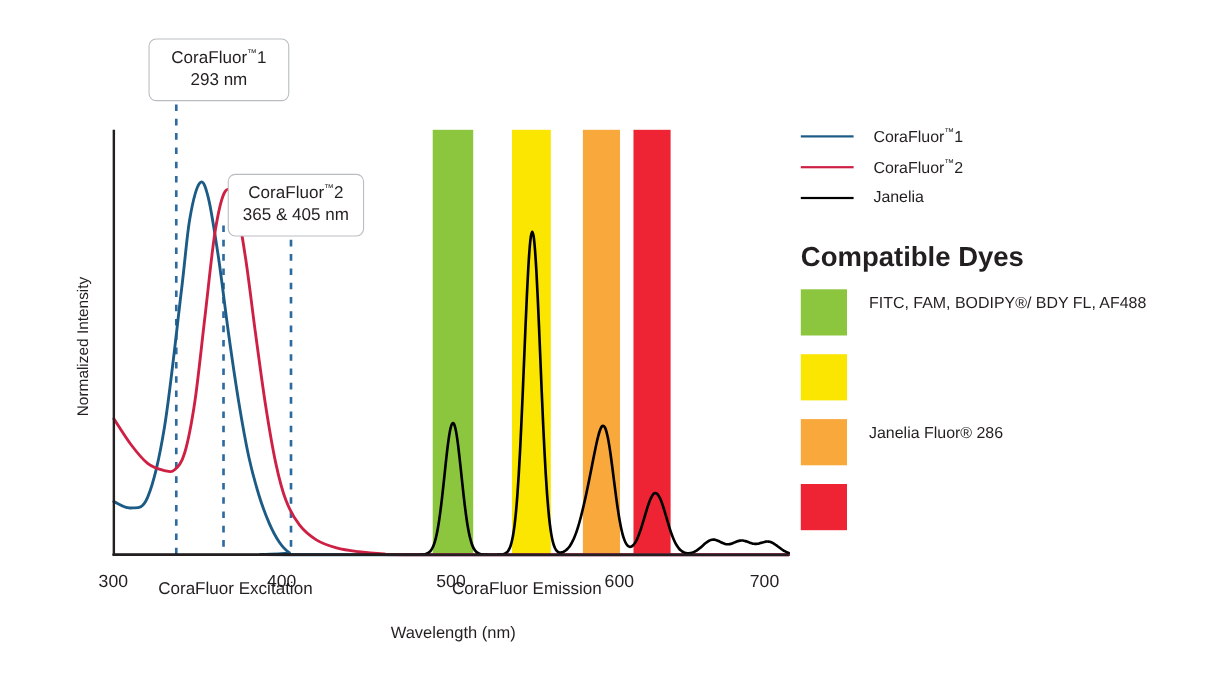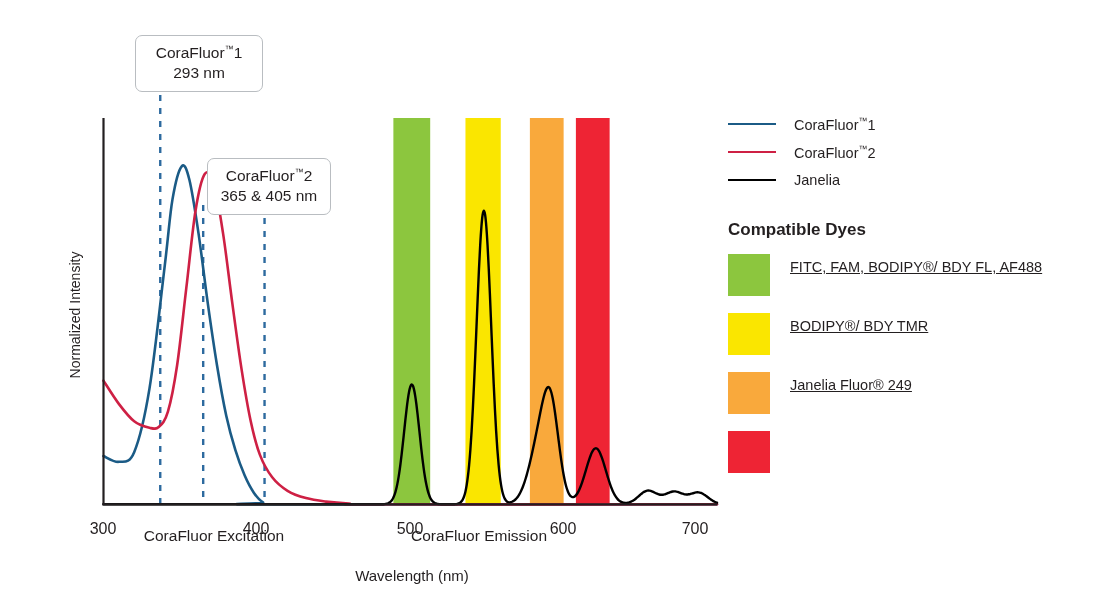--- a/index.html
+++ b/index.html
@@ -52,27 +52,27 @@
 
   
   #legend-panel{position:absolute;left:728px;top:110px;width:370px;}
 
   .series-row{display:flex;align-items:center;height:28px;}
   .series-swatch{width:48px;height:0;border-top-width:2.4px;border-top-style:solid;margin-right:18px;flex:0 0 48px;}
   .series-label{font-size:14.5px;color:#231f20;white-space:nowrap;}
 
   #dyes-heading{
     margin-top:26px;margin-bottom:14px;
-    font-size:17px;font-weight:bold;color:#231f20;
+    font-size:25px;font-weight:bold;color:#231f20;
   }
 
   .dye-row{display:flex;align-items:flex-start;margin-bottom:17px;}
   .dye-swatch{width:42px;height:42px;margin-right:20px;flex:0 0 42px;}
   .dye-label{font-size:14.5px;color:#231f20;line-height:1.42;padding-top:3px;}
-  .dye-label .ln{display:block;white-space:nowrap;text-decoration:underline;}
+  .dye-label .ln{display:block;white-space:nowrap;}
 </style>
 </head>
 <body>
 
 <div class="stage">
 
   <svg id="plot-svg" width="1110" height="612">
 
     <g id="emission-bands">
         <rect x="393.37874999999997" y="118" width="36.81" height="386.3" fill="#8CC63E"></rect>
@@ -147,27 +147,26 @@
     <div id="dyes-legend">
         <div class="dye-row">
           <span class="dye-swatch" style="background: rgb(140, 198, 62);"></span>
           <span class="dye-label">
             <span class="ln">FITC, FAM, BODIPY®/ BDY FL, AF488</span>
           </span>
         </div>
         <div class="dye-row">
           <span class="dye-swatch" style="background: rgb(250, 230, 0);"></span>
           <span class="dye-label">
-            <span class="ln">BODIPY®/ BDY TMR</span>
           </span>
         </div>
         <div class="dye-row">
           <span class="dye-swatch" style="background: rgb(249, 169, 60);"></span>
           <span class="dye-label">
-            <span class="ln">Janelia Fluor® 249</span>
+            <span class="ln">Janelia Fluor® 286</span>
           </span>
         </div>
         <div class="dye-row">
           <span class="dye-swatch" style="background: rgb(238, 36, 52);"></span>
         </div>
       </div>
   </div>
 
 </div>
 

